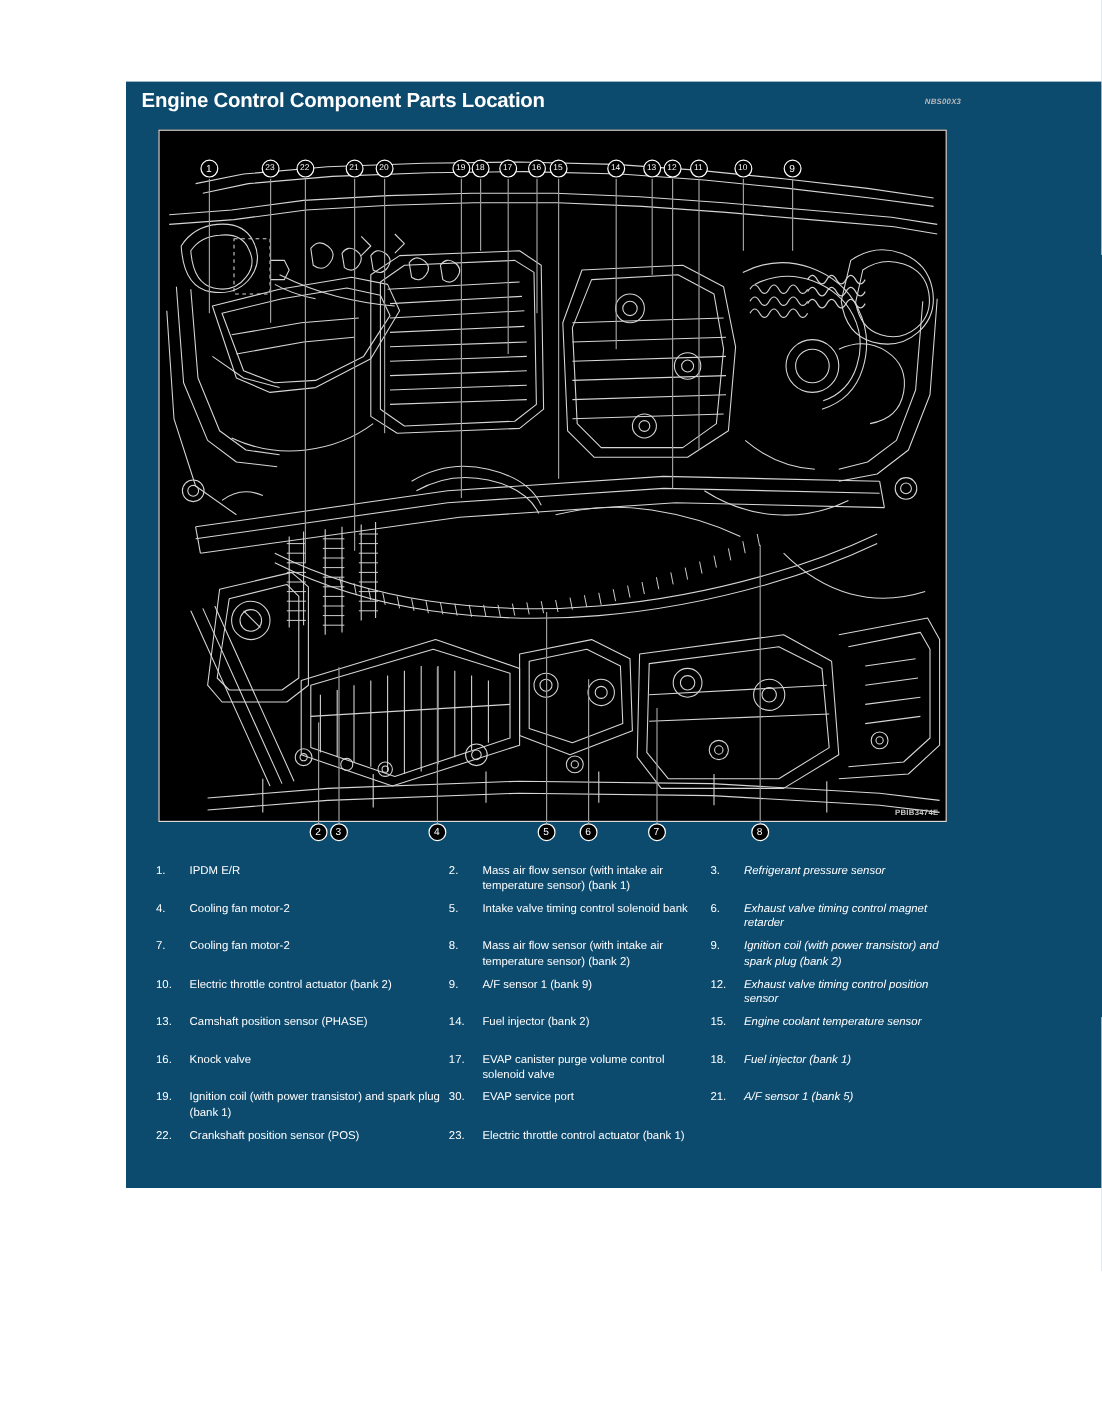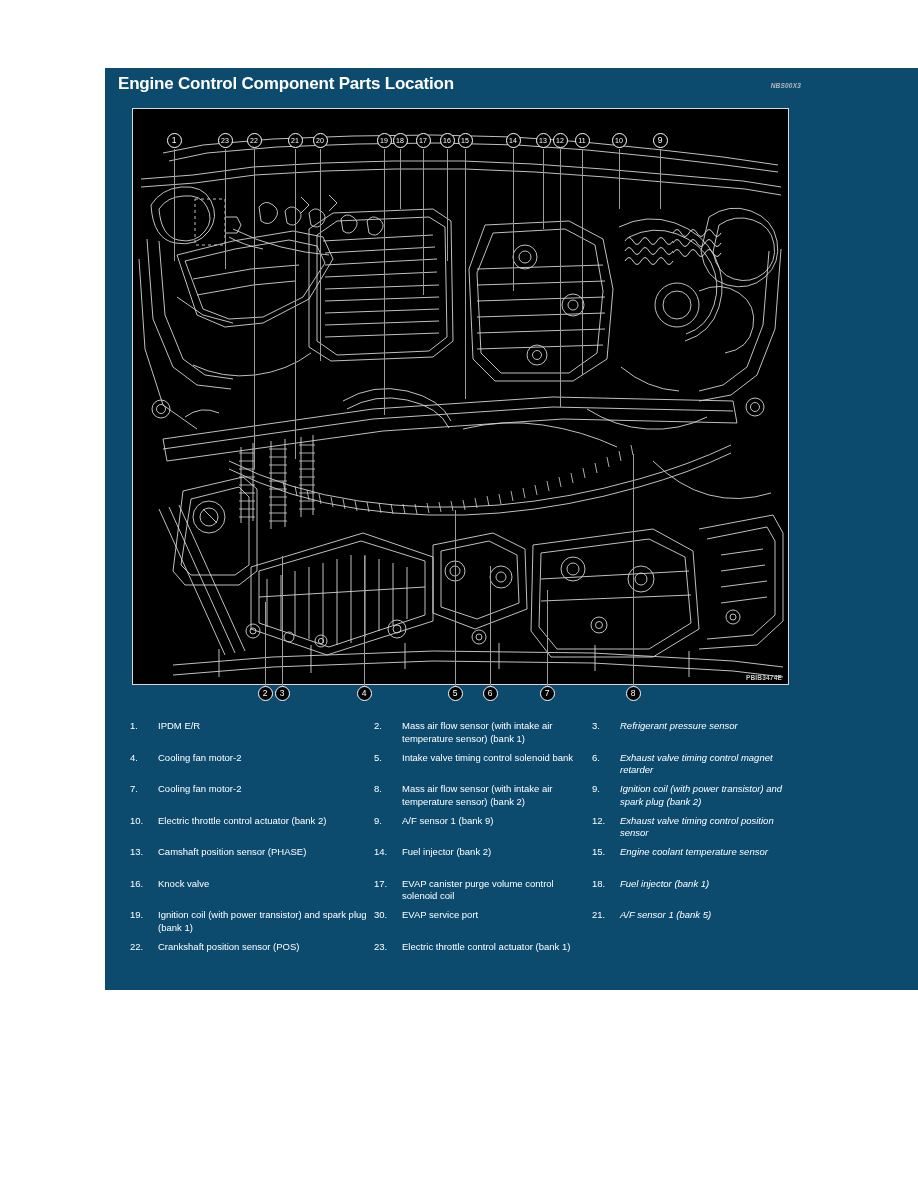--- a/index.html
+++ b/index.html
@@ -459,21 +459,21 @@
             <div class="legend-txt">Engine coolant temperature sensor</div>
           </div>
         </div>
         <div class="legend-row" style="position: absolute; top: 157.5px;">
           <div class="legend-cell c0">
             <div class="legend-num">16.</div>
             <div class="legend-txt">Knock valve</div>
           </div>
           <div class="legend-cell c1">
             <div class="legend-num">17.</div>
-            <div class="legend-txt">EVAP canister purge volume control solenoid coil</div>
+            <div class="legend-txt">EVAP canister purge volume control solenoid valve</div>
           </div>
           <div class="legend-cell c2">
             <div class="legend-num">18.</div>
             <div class="legend-txt">Fuel injector (bank 1)</div>
           </div>
         </div>
         <div class="legend-row" style="position: absolute; top: 189px;">
           <div class="legend-cell c0">
             <div class="legend-num">19.</div>
             <div class="legend-txt">Ignition coil (with power transistor) and spark plug (bank 1)</div>

